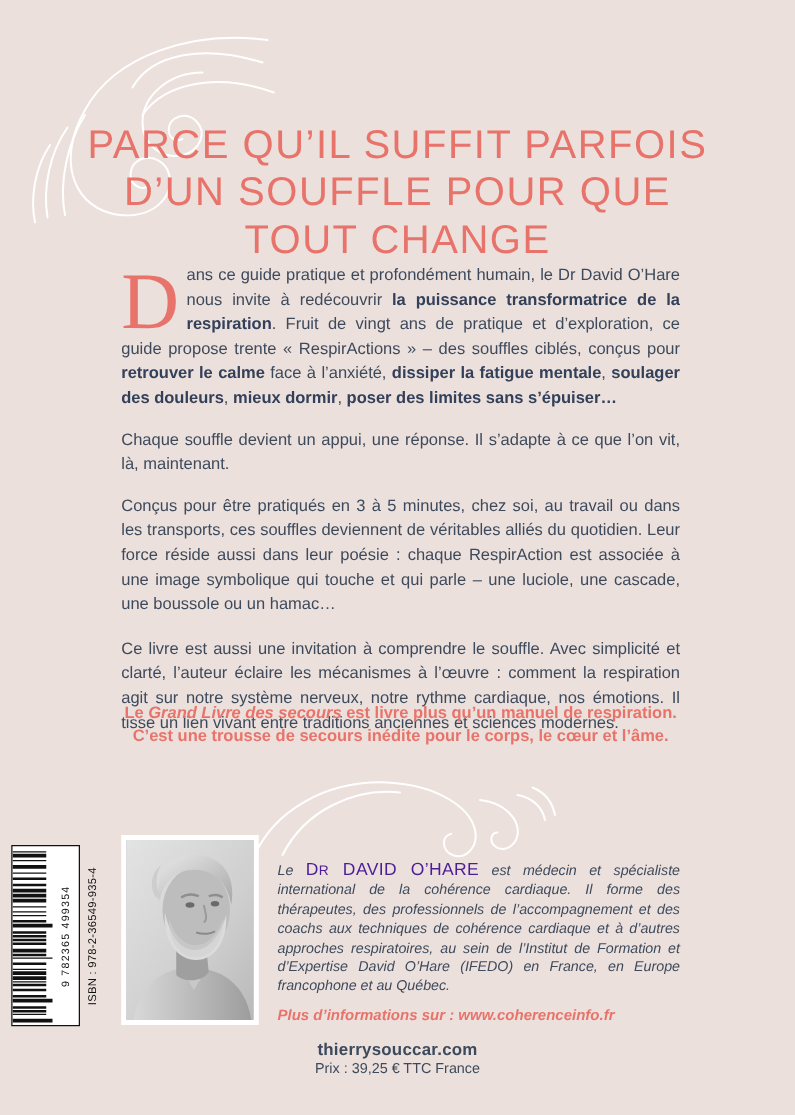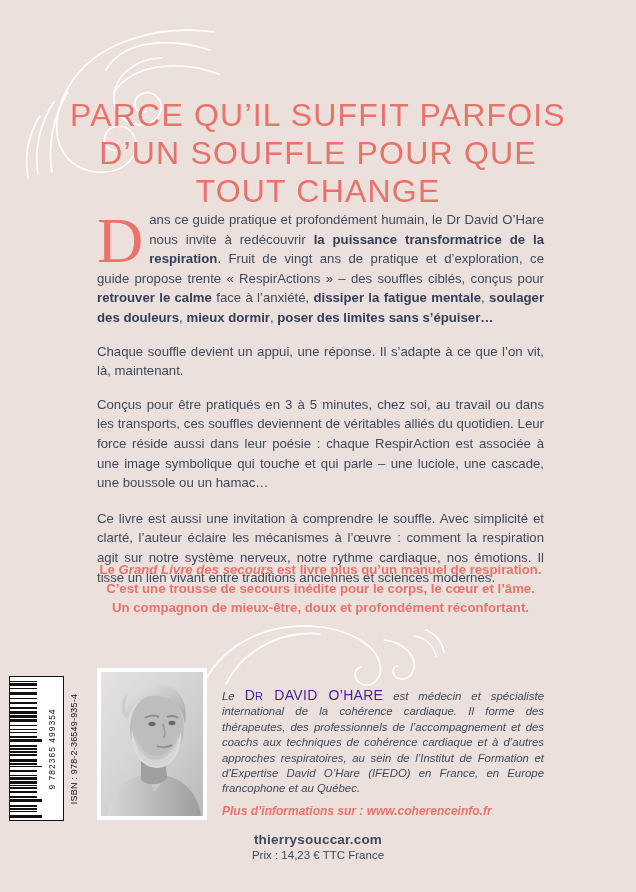--- a/index.html
+++ b/index.html
@@ -242,21 +242,20 @@
     <p class="dropcap-para"><span class="dropcap">D</span><span>ans ce guide pratique et profondément humain, le Dr David O’Hare nous invite à redécouvrir </span><b>la puissance transformatrice de la respiration</b><span>. Fruit de vingt ans de pratique et d’exploration, ce guide propose trente « RespirActions » – des souffles ciblés, conçus pour </span><b>retrouver le calme</b><span> face à l’anxiété, </span><b>dissiper la fatigue mentale</b><span>, </span><b>soulager des douleurs</b><span>, </span><b>mieux dormir</b><span>, </span><b>poser des limites sans s’épuiser…</b></p>
 
     <p>Chaque souffle devient un appui, une réponse. Il s’adapte à ce que l’on vit, là, maintenant.</p>
     <p>Conçus pour être pratiqués en 3 à 5 minutes, chez soi, au travail ou dans les transports, ces souffles deviennent de véritables alliés du quotidien. Leur force réside aussi dans leur poésie : chaque RespirAction est associée à une image symbolique qui touche et qui parle – une luciole, une cascade, une boussole ou un hamac…</p>
     <p>Ce livre est aussi une invitation à comprendre le souffle. Avec simplicité et clarté, l’auteur éclaire les mécanismes à l’œuvre : comment la respiration agit sur notre système nerveux, notre rythme cardiaque, nos émotions. Il tisse un lien vivant entre traditions anciennes et sciences modernes.</p>
   </div>
 
   <div class="highlight">
     <div><span>Le </span><i>Grand Livre des secours</i><span> est livre plus qu’un manuel de respiration.</span></div>
     <div>C’est une trousse de secours inédite pour le corps, le cœur et l’âme.</div>
-    <div>Un compagnon de mieux-être, doux et profondément réconfortant.</div>
   </div>
 
   <div class="photo-frame">
     <div class="photo-inner">
       <svg width="100%" height="100%" viewBox="0 0 102 144" preserveAspectRatio="xMidYMid slice">
         <defs>
           <linearGradient id="bgGrad" x1="0" y1="0" x2="1" y2="1">
             <stop offset="0%" stop-color="#e3e3e3"></stop>
             <stop offset="60%" stop-color="#cfcfcf"></stop>
             <stop offset="100%" stop-color="#b9b9b9"></stop>
@@ -298,21 +297,21 @@
     </div>
   </div>
 
   <div class="bio">
     <span>Le </span><span class="name"><span>D</span><span class="sm">R</span><span> DAVID O’HARE</span></span><span> est médecin et spécialiste international de la cohérence cardiaque. Il forme des thérapeutes, des professionnels de l’accompagnement et des coachs aux techniques de cohérence cardiaque et à d’autres approches respiratoires, au sein de l’Institut de Formation et d’Expertise David O’Hare (IFEDO) en France, en Europe francophone et au Québec.</span>
     <span class="more">Plus d’informations sur : www.coherenceinfo.fr</span>
   </div>
 
   <div class="footer">
     <div class="publisher">thierrysouccar.com</div>
-    <div class="price">Prix : 14,23 € TTC France</div>
+    <div class="price">Prix : 39,25 € TTC France</div>
   </div>
 
   <div class="barcode-box">
     <div class="bars">
         <div class="b" style="top: 4px; height: 1px; width: 27px;"></div>
         <div class="b" style="top: 6px; height: 3px; width: 27px;"></div>
         <div class="b" style="top: 11px; height: 1px; width: 27px;"></div>
         <div class="b" style="top: 15px; height: 3px; width: 27px;"></div>
         <div class="b" style="top: 21px; height: 1px; width: 27px;"></div>
         <div class="b" style="top: 25px; height: 2px; width: 27px;"></div>

